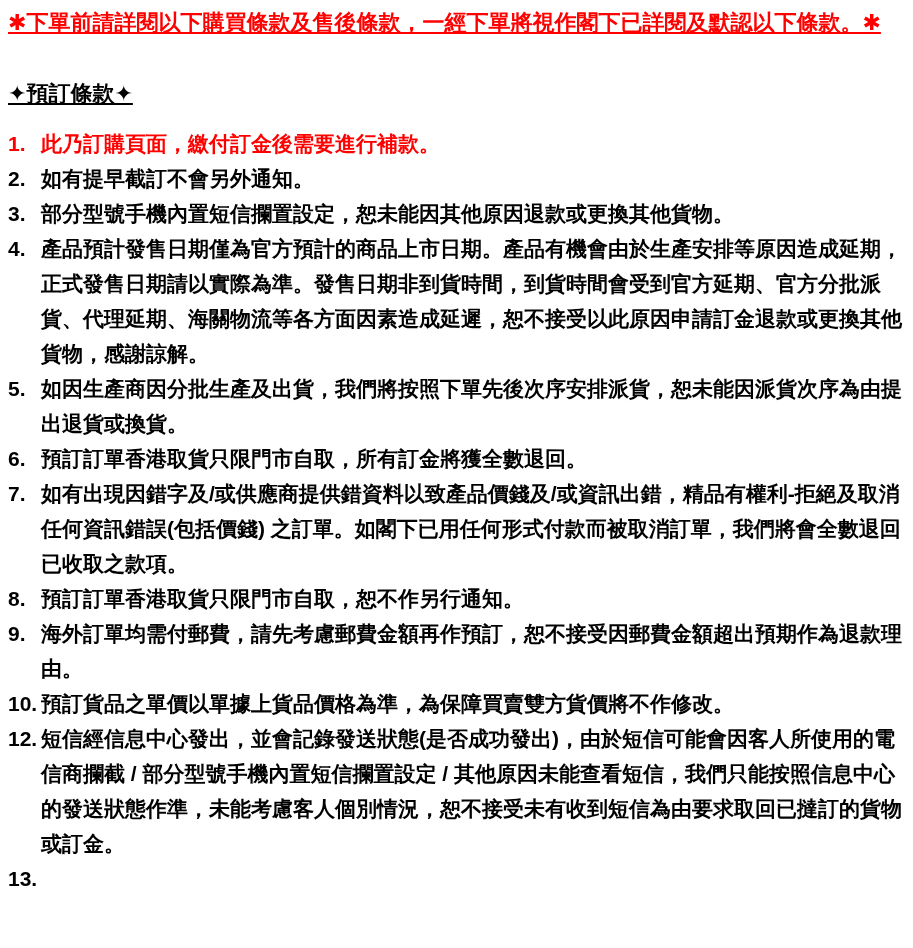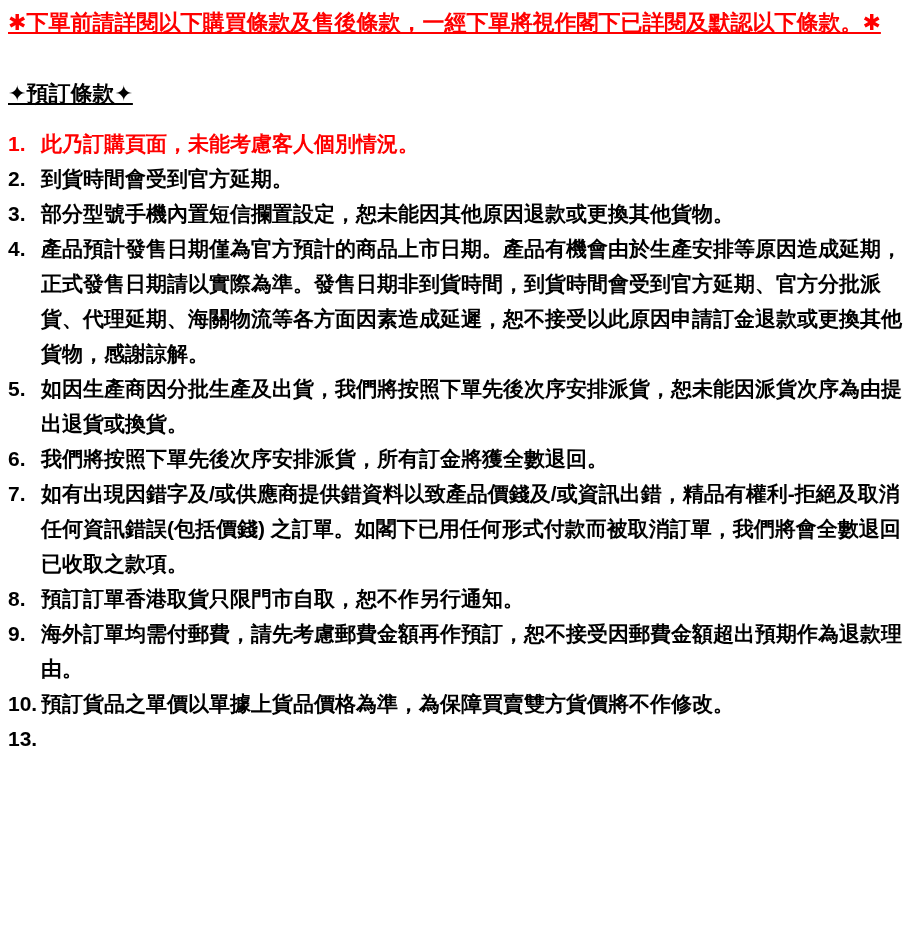--- a/index.html
+++ b/index.html
@@ -61,56 +61,60 @@
 <div class="page">
   <div class="header-line">✱下單前請詳閱以下購買條款及售後條款，一經下單將視作閣下已詳閱及默認以下條款。✱</div>
 
   <div class="title-row">
     <span class="section-title">✦預訂條款✦</span>
   </div>
 
   <div class="terms-list">
       <div class="term red">
         <span class="num">1.</span>
-        <span class="content"><span class="run">此乃訂購頁面，未能考慮客人個別情況。</span></span>
+        <span class="content"><span class="run">此乃訂購頁面，繳付訂金後需要進行補款。</span></span>
       </div>
       <div class="term">
         <span class="num">2.</span>
-        <span class="content"><span class="run">到貨時間會受到官方延期。</span></span>
+        <span class="content"><span class="run">如有提早截訂不會另外通知。</span></span>
       </div>
       <div class="term">
         <span class="num">3.</span>
         <span class="content"><span class="run">部分型號手機內置短信攔置設定，恕未能因其他原因退款或更換其他貨物。</span></span>
       </div>
       <div class="term">
         <span class="num">4.</span>
         <span class="content"><span class="run">產品預計發售日期僅為官方預計的商品上市日期。產品有機會由於生產安排等原因造成延期，正式發售日期請以實際為準。發售日期非到貨時間，到貨時間會受到官方延期、官方分批派貨、代理延期、海關物流等各方面因素造成延遲，恕不接受以此原因申請訂金退款或更換其他貨物，感謝諒解。</span></span>
       </div>
       <div class="term">
         <span class="num">5.</span>
         <span class="content"><span class="run">如因生產商因分批生產及出貨，我們將按照下單先後次序安排派貨，恕未能因派貨次序為由提出退貨或換貨。</span></span>
       </div>
       <div class="term">
         <span class="num">6.</span>
-        <span class="content"><span class="run">我們將按照下單先後次序安排派貨，所有訂金將獲全數退回。</span></span>
+        <span class="content"><span class="run">預訂訂單香港取貨只限門市自取，所有訂金將獲全數退回。</span></span>
       </div>
       <div class="term">
         <span class="num">7.</span>
         <span class="content"><span class="run">如有出現因錯字及/或供應商提供錯資料以致產品價錢及/或資訊出錯，精品有權利-拒絕及取消任何資訊錯誤(包括價錢) 之訂單。如閣下已用任何形式付款而被取消訂單，我們將會全數退回已收取之款項。</span></span>
       </div>
       <div class="term">
         <span class="num">8.</span>
         <span class="content"><span class="run">預訂訂單香港取貨只限門市自取，恕不作另行通知。</span></span>
       </div>
       <div class="term">
         <span class="num">9.</span>
         <span class="content"><span class="run">海外訂單均需付郵費，請先考慮郵費金額再作預訂，恕不接受因郵費金額超出預期作為退款理由。</span></span>
       </div>
       <div class="term">
         <span class="num">10.</span>
         <span class="content"><span class="run">預訂貨品之單價以單據上貨品價格為準，為保障買賣雙方貨價將不作修改。</span></span>
       </div>
       <div class="term">
+        <span class="num">12.</span>
+        <span class="content"><span class="run">短信經信息中心發出，並會記錄發送狀態(是否成功發出)，由於短信可能會因客人所使用的電信商攔截 / 部分型號手機內置短信攔置設定 / 其他原因未能查看短信，我們只能按照信息中心的發送狀態作準，未能考慮客人個別情況，恕不接受未有收到短信為由要求取回已撻訂的貨物或訂金。</span></span>
+      </div>
+      <div class="term">
         <span class="num">13.</span>
         <span class="content"></span>
       </div>
     </div>
 </div>
 
 </body></html>

